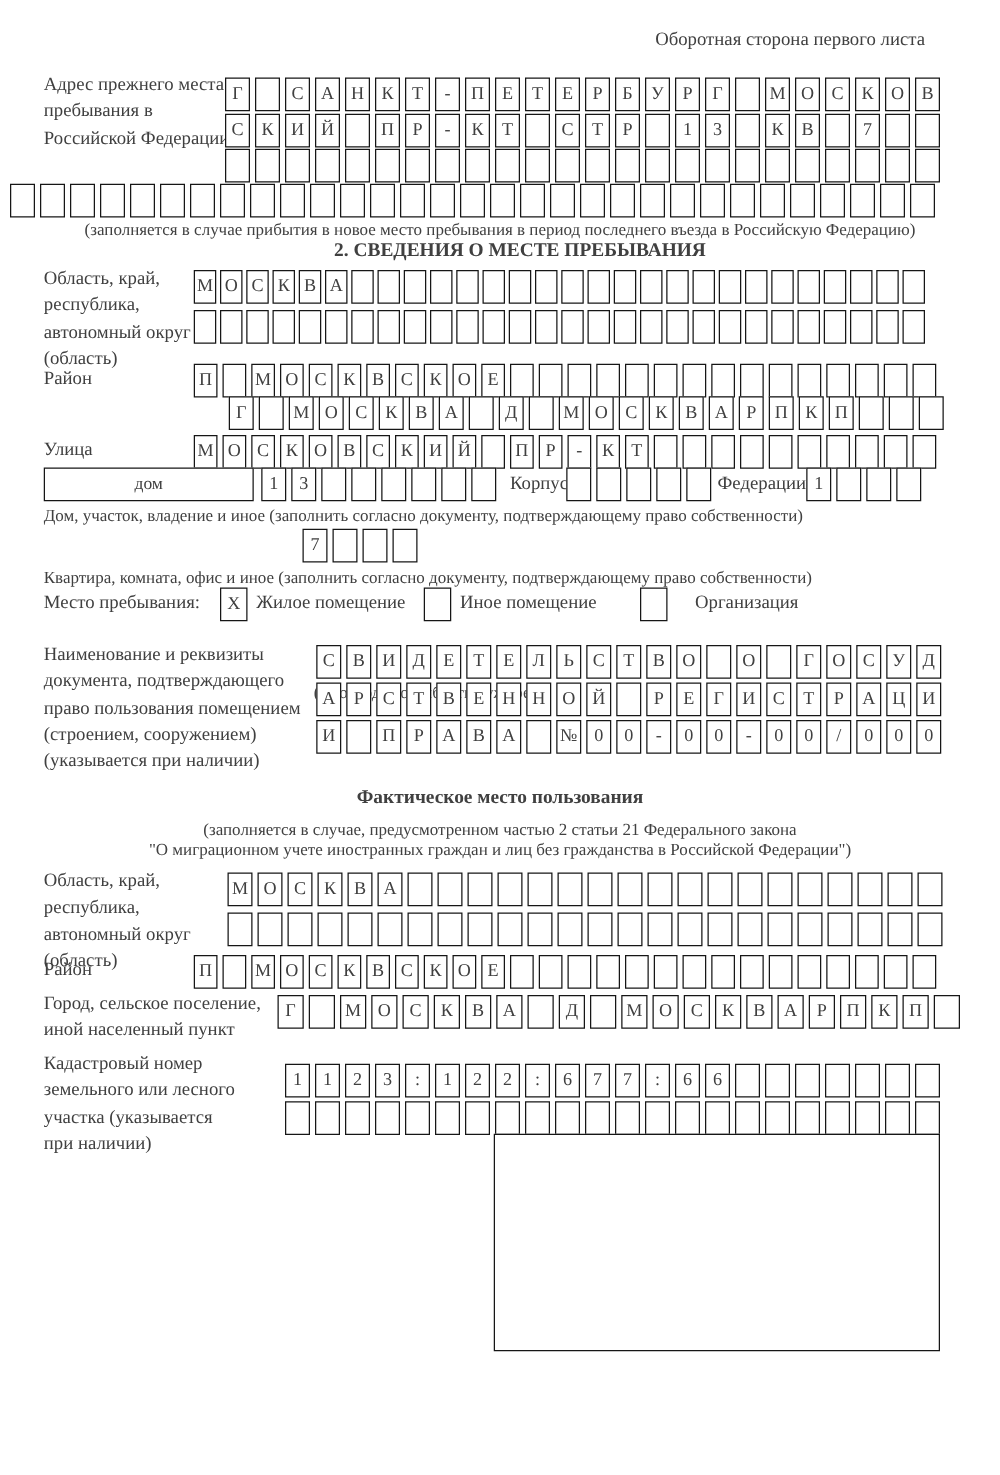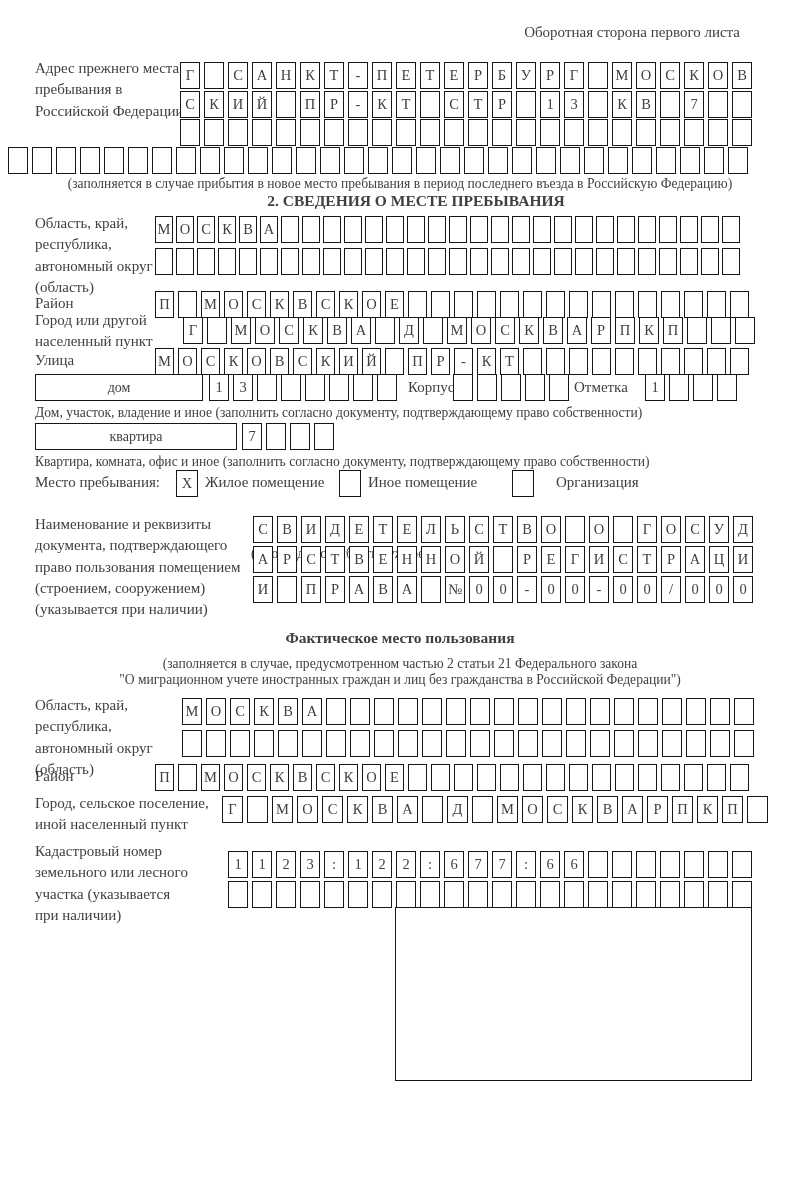--- a/index.html
+++ b/index.html
@@ -237,21 +237,20 @@
       <div class="cell"></div>
       <div class="cell"></div>
       <div class="cell"></div>
       <div class="cell"></div>
       <div class="cell"></div>
       <div class="cell"></div>
       <div class="cell"></div>
       <div class="cell"></div>
     </div>
 
-  <div class="abs label" style="left:35px;top:310px;width:155px;">Город или другой населенный пункт</div>
   <div class="abs cells" style="left:183px;top:317px;">
       <div class="cell">Г</div>
       <div class="cell"></div>
       <div class="cell">М</div>
       <div class="cell">О</div>
       <div class="cell">С</div>
       <div class="cell">К</div>
       <div class="cell">В</div>
       <div class="cell">А</div>
       <div class="cell"></div>
@@ -314,30 +313,29 @@
       <div class="cell"></div>
     </div>
   <div class="abs label" style="left:408px;top:377px;">Корпус</div>
   <div class="abs cells" style="left:453px;top:374px;">
       <div class="cell"></div>
       <div class="cell"></div>
       <div class="cell"></div>
       <div class="cell"></div>
       <div class="cell"></div>
     </div>
-  <div class="abs label" style="left:574px;top:377px;">Отметка</div>
+  <div class="abs label" style="left:574px;top:377px;">Федерации</div>
   <div class="abs cells" style="left:645px;top:374px;">
       <div class="cell">1</div>
       <div class="cell"></div>
       <div class="cell"></div>
       <div class="cell"></div>
     </div>
   <div class="abs caption" style="left:35px;top:403px;width:740px;">Дом, участок, владение и иное (заполнить согласно документу, подтверждающему право собственности)</div>
 
-  <div class="abs widebox" style="left:35px;top:423px;width:202px;">квартира</div>
   <div class="abs cells" style="left:242px;top:423px;">
       <div class="cell">7</div>
       <div class="cell"></div>
       <div class="cell"></div>
       <div class="cell"></div>
     </div>
   <div class="abs caption" style="left:35px;top:452px;width:740px;">Квартира, комната, офис и иное (заполнить согласно документу, подтверждающему право собственности)</div>
 
   <div class="abs label" style="left:35px;top:472px;">Место пребывания:</div>
   <div class="abs cell cb" style="left:176px;top:470px;">X</div>

